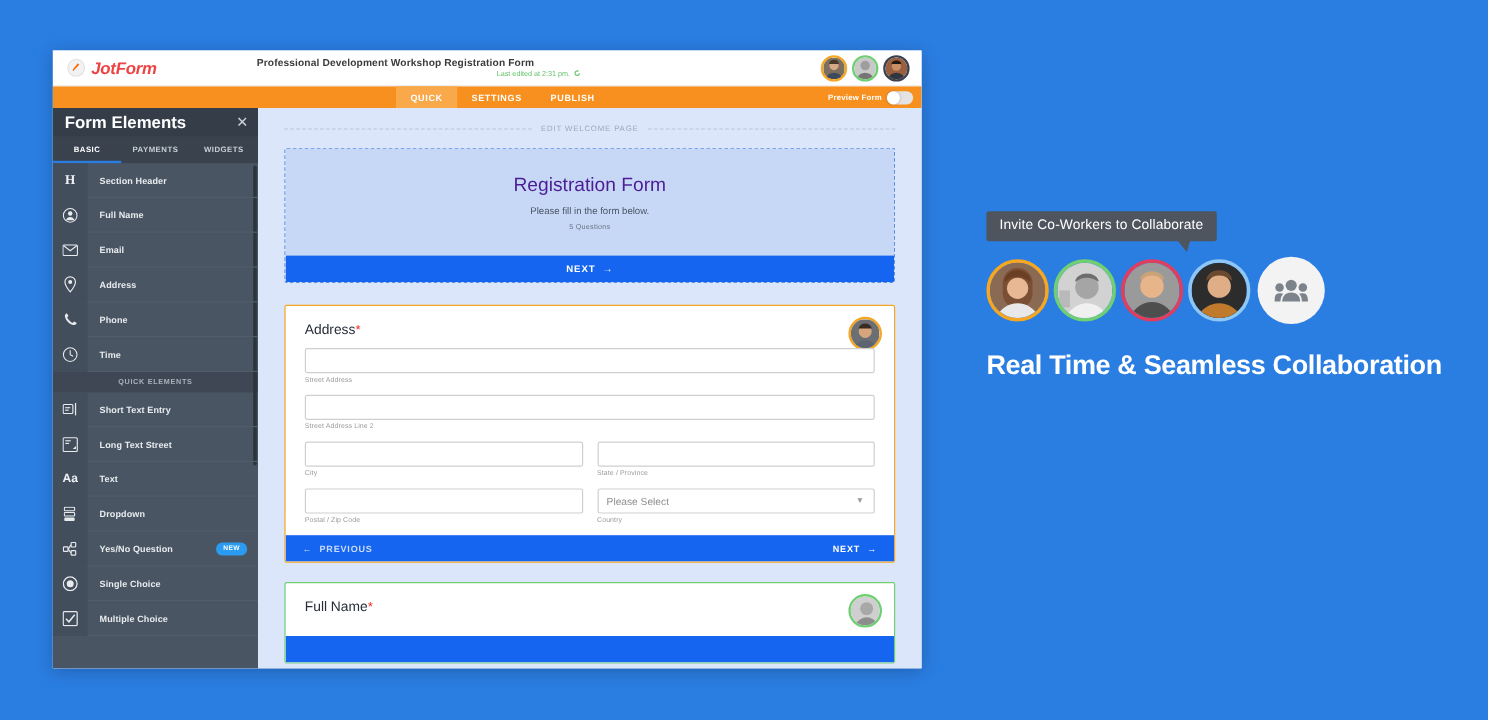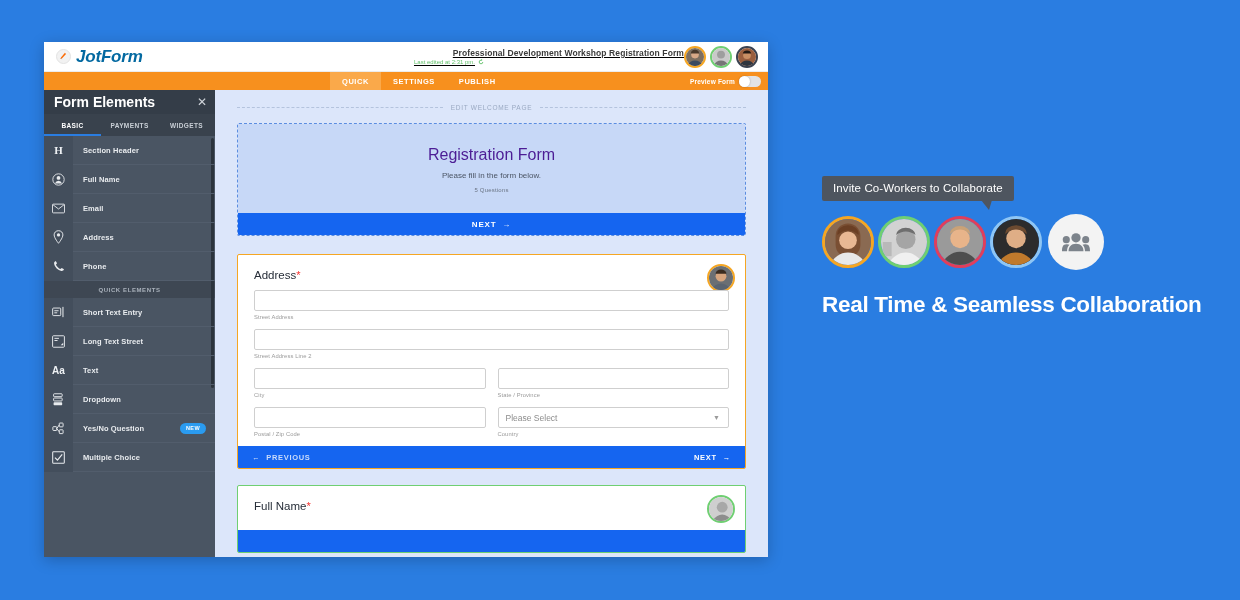--- a/index.html
+++ b/index.html
@@ -27,23 +27,23 @@
     display:flex; align-items:center;
   }
   .logo-wrap { display:flex; align-items:center; gap:5px; padding-left:12px; width:210px; }
   .logo-mark {
     width:15px; height:15px; border-radius:50%;
     background:#f2f2f2; border:1px solid #e3e3e3;
     display:flex; align-items:center; justify-content:center;
     flex:none;
   }
   .logo-mark svg { display:block; }
-  .logo-text { font-size:17px; font-weight:bold; font-style:italic; color:#0369a1; letter-spacing:-.2px; }
-
-  .title-block { flex:1; text-align:right; margin-left:-40px;text-decoration:underline; }
+  .logo-text { font-size:14px; font-weight:bold; font-style:italic; color:#ef4444; letter-spacing:-.2px; }
+
+  .title-block { flex:1; text-align:left; margin-left:-40px; }
   .form-title { font-size:8.5px; color:#3b3b3b; font-weight:600; letter-spacing:.1px; }
   .form-sub { font-size:6px; color:#63c16b; margin-top:1px; display:flex; gap:3px; align-items:center; justify-content:center; }
   .refresh-ico { display:inline-block; }
 
   .header-avatars { display:flex; align-items:center; gap:4px; padding-right:10px; }
   .hav { width:22px; height:22px; border-radius:50%; border:2px solid #ddd; overflow:hidden; flex:none; position:relative; }
   .hav svg { display:block; width:100%; height:100%; }
 
   
   .navbar {
@@ -305,20 +305,29 @@
             <span class="sb-label">Address</span>
           </div>
           <div class="sb-item">
             <span class="sb-ico">
               <svg width="12" height="12" viewBox="0 0 14 14">
                   <path d="M3.2 1.2 C2 1.6 1 2.8 1.3 4.3 C2 8.2 5.8 12 9.7 12.7 C11.2 13 12.4 12 12.8 10.8 L10.2 9.3 L8.6 10.6 C6.8 9.8 4.2 7.2 3.4 5.4 L4.7 3.8 Z" fill="#e8ebee"></path>
                 </svg>
             </span>
             <span class="sb-label">Phone</span>
           </div>
+          <div class="sb-item">
+            <span class="sb-ico">
+              <svg width="13" height="13" viewBox="0 0 16 16">
+                  <circle cx="8" cy="8" r="7" fill="none" stroke="#e8ebee" stroke-width="1.1"></circle>
+                  <path d="M8 3.6 L8 8 L11 9.7" fill="none" stroke="#e8ebee" stroke-width="1.1"></path>
+                </svg>
+            </span>
+            <span class="sb-label">Time</span>
+          </div>
 
           <div class="sb-section">QUICK ELEMENTS</div>
 
           <div class="sb-item">
             <span class="sb-ico">
               <svg width="13" height="12" viewBox="0 0 15 14">
                   <rect x=".7" y="2.4" width="9.4" height="8.8" rx="1" fill="none" stroke="#e8ebee" stroke-width="1.1"></rect>
                   <rect x="2.6" y="5" width="5" height="1.1" fill="#e8ebee"></rect>
                   <rect x="2.6" y="7.4" width="3.4" height="1.1" fill="#e8ebee"></rect>
                   <rect x="12.1" y="1" width="1.2" height="12" fill="#e8ebee"></rect>
@@ -357,20 +366,29 @@
             <span class="sb-ico">
               <svg width="13" height="13" viewBox="0 0 15 15">
                   <rect x="1" y="5.4" width="4.4" height="4.4" rx=".7" fill="none" stroke="#e8ebee" stroke-width="1.1"></rect>
                   <rect x="8.4" y="1.2" width="4.4" height="4.4" rx=".7" fill="none" stroke="#e8ebee" stroke-width="1.1"></rect>
                   <rect x="8.4" y="9" width="4.4" height="4.4" rx=".7" fill="none" stroke="#e8ebee" stroke-width="1.1"></rect>
                   <path d="M5.6 7.6 L8.2 3.5 M5.6 7.6 L8.2 11.2" stroke="#e8ebee" stroke-width="1.1" fill="none"></path>
                 </svg>
             </span>
             <span class="sb-label">Yes/No Question</span>
             <span class="sb-badge">NEW</span>
+          </div>
+          <div class="sb-item">
+            <span class="sb-ico">
+              <svg width="13" height="13" viewBox="0 0 16 16">
+                  <circle cx="8" cy="8" r="7" fill="none" stroke="#e8ebee" stroke-width="1.3"></circle>
+                  <circle cx="8" cy="8" r="3.6" fill="#e8ebee"></circle>
+                </svg>
+            </span>
+            <span class="sb-label">Single Choice</span>
           </div>
           <div class="sb-item">
             <span class="sb-ico">
               <svg width="13" height="13" viewBox="0 0 15 15">
                   <rect x=".8" y=".8" width="13.4" height="13.4" rx="1" fill="none" stroke="#e8ebee" stroke-width="1.2"></rect>
                   <path d="M3.4 7.6 L6.3 10.6 L11.8 3.8" fill="none" stroke="#e8ebee" stroke-width="1.4"></path>
                 </svg>
             </span>
             <span class="sb-label">Multiple Choice</span>
           </div>

